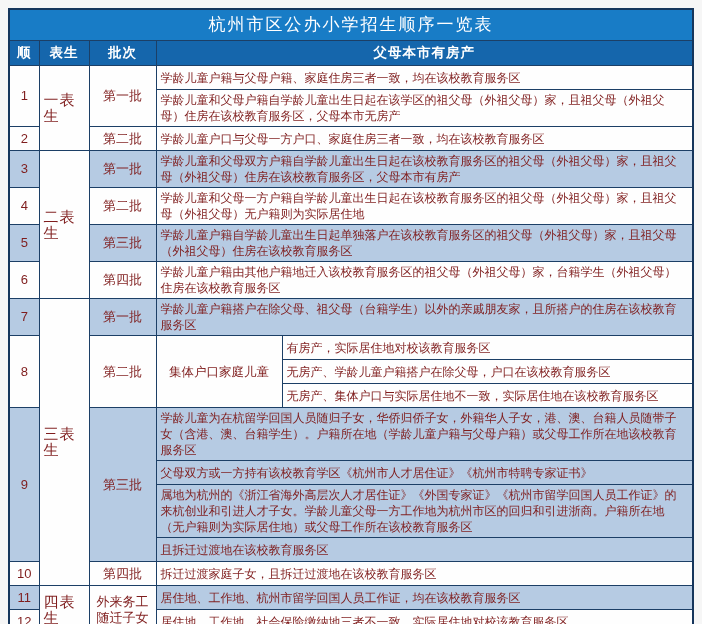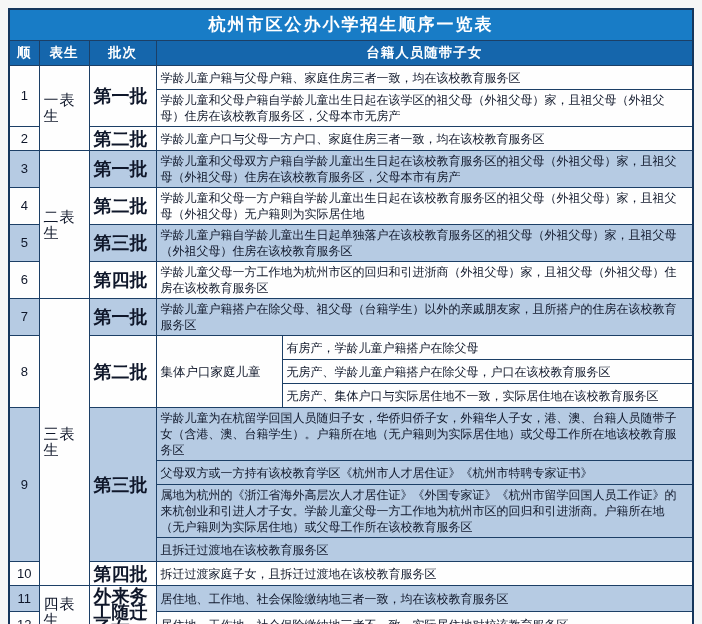--- a/index.html
+++ b/index.html
@@ -15,47 +15,47 @@
     width:686px;
     table-layout:fixed;
     border:2px solid #16365c;
     background:#fff;
   }
   td,th{
     border:1px solid #1c3f66;
     font-size:12px;
     line-height:16px;
     padding:2px 4px;
-    color:#0f172a;
+    color:#7f1d1d;
     background:#fefefe;
     vertical-align:middle;
     word-break:break-all;
   }
   tr.title-row td{
     background:#187cc6;
     color:#ffffff;
     font-size:17px;
-    font-weight:bold;
+    font-weight:normal;
     text-align:center;
     height:26px;
     letter-spacing:2px;
   }
   tr.colhead td{
     background:#1566ac;
     color:#ffffff;
     font-weight:bold;
     text-align:center;
     font-size:13.5px;
     height:20px;
     letter-spacing:1px;
   }
   .c-order{text-align:center;font-size:13px;}
   .c-cat{text-align:left;font-size:15px;letter-spacing:1px;}
-  .c-batch{font-size:18px;font-weight:bold;}
-  .c-group{font-size:12.5px;}
+  .c-batch{text-align:center;font-size:13px;}
+  .c-group{text-align:center;font-size:12.5px;}
   .blue{background:#b6cbe3;}
   .h1line{height:19px;}
 </style>
 </head>
 <body>
 
 <div class="page">
   <table class="admission">
     <colgroup>
       <col style="width:30px">
@@ -67,21 +67,21 @@
 
     <tbody>
         <tr class="title-row">
       <td colspan="5">杭州市区公办小学招生顺序一览表</td>
     </tr>
 
     <tr class="colhead">
       <td>顺</td>
       <td>表生</td>
       <td>批次</td>
-      <td colspan="2">台籍人员随带子女</td>
+      <td colspan="2">父母本市有房产</td>
     </tr>
 
     <tr>
       <td class="c-order" rowspan="2">1</td>
       <td class="c-cat" rowspan="3">一表生</td>
       <td class="c-batch" rowspan="2">第一批</td>
       <td colspan="2" class="h1line">学龄儿童户籍与父母户籍、家庭住房三者一致，均在该校教育服务区</td>
     </tr>
     <tr>
       <td colspan="2">学龄儿童和父母户籍自学龄儿童出生日起在该学区的祖父母（外祖父母）家，且祖父母（外祖父母）住房在该校教育服务区，父母本市无房产</td>
@@ -108,47 +108,47 @@
 
     <tr>
       <td class="c-order blue">5</td>
       <td class="c-batch blue">第三批</td>
       <td colspan="2" class="blue">学龄儿童户籍自学龄儿童出生日起单独落户在该校教育服务区的祖父母（外祖父母）家，且祖父母（外祖父母）住房在该校教育服务区</td>
     </tr>
 
     <tr>
       <td class="c-order">6</td>
       <td class="c-batch">第四批</td>
-      <td colspan="2">学龄儿童父母一方工作地为杭州市区的回归和引进浙商（外祖父母）家，且祖父母（外祖父母）住房在该校教育服务区</td>
+      <td colspan="2">学龄儿童户籍由其他户籍地迁入该校教育服务区的祖父母（外祖父母）家，台籍学生（外祖父母）住房在该校教育服务区</td>
     </tr>
 
     <tr>
       <td class="c-order blue">7</td>
       <td class="c-cat" rowspan="9">三表生</td>
       <td class="c-batch blue">第一批</td>
       <td colspan="2" class="blue">学龄儿童户籍搭户在除父母、祖父母（台籍学生）以外的亲戚朋友家，且所搭户的住房在该校教育服务区</td>
     </tr>
 
     <tr>
       <td class="c-order" rowspan="3">8</td>
       <td class="c-batch" rowspan="3">第二批</td>
       <td class="c-group" rowspan="3">集体户口家庭儿童</td>
-      <td class="h1line">有房产，学龄儿童户籍搭户在除父母</td>
+      <td class="h1line">有房产，实际居住地对校该教育服务区</td>
     </tr>
     <tr>
       <td class="h1line">无房产、学龄儿童户籍搭户在除父母，户口在该校教育服务区</td>
     </tr>
     <tr>
       <td class="h1line">无房产、集体户口与实际居住地不一致，实际居住地在该校教育服务区</td>
     </tr>
 
     <tr>
       <td class="c-order blue" rowspan="4">9</td>
       <td class="c-batch blue" rowspan="4">第三批</td>
-      <td colspan="2" class="blue">学龄儿童为在杭留学回国人员随归子女，华侨归侨子女，外籍华人子女，港、澳、台籍人员随带子女（含港、澳、台籍学生）。户籍所在地（无户籍则为实际居住地）或父母工作所在地该校教育服务区</td>
+      <td colspan="2" class="blue">学龄儿童为在杭留学回国人员随归子女，华侨归侨子女，外籍华人子女，港、澳、台籍人员随带子女（含港、澳、台籍学生）。户籍所在地（学龄儿童户籍与父母户籍）或父母工作所在地该校教育服务区</td>
     </tr>
     <tr>
       <td colspan="2" class="blue h1line">父母双方或一方持有该校教育学区《杭州市人才居住证》《杭州市特聘专家证书》</td>
     </tr>
     <tr>
       <td colspan="2" class="blue">属地为杭州的《浙江省海外高层次人才居住证》《外国专家证》《杭州市留学回国人员工作证》的来杭创业和引进人才子女。学龄儿童父母一方工作地为杭州市区的回归和引进浙商。户籍所在地（无户籍则为实际居住地）或父母工作所在该校教育服务区</td>
     </tr>
     <tr>
       <td colspan="2" class="blue h1line">且拆迁过渡地在该校教育服务区</td>
     </tr>
@@ -156,21 +156,21 @@
     <tr>
       <td class="c-order">10</td>
       <td class="c-batch">第四批</td>
       <td colspan="2" class="h1line">拆迁过渡家庭子女，且拆迁过渡地在该校教育服务区</td>
     </tr>
 
     <tr>
       <td class="c-order blue">11</td>
       <td class="c-cat" rowspan="2">四表生</td>
       <td class="c-batch" rowspan="2">外来务工随迁子女</td>
-      <td colspan="2" class="blue h1line">居住地、工作地、社会保险缴纳地三者一致，均在该校教育服务区</td>
+      <td colspan="2" class="blue h1line">居住地、工作地、杭州市留学回国人员工作证，均在该校教育服务区</td>
     </tr>
     <tr>
       <td class="c-order">12</td>
       <td colspan="2" class="h1line">居住地、工作地、社会保险缴纳地三者不一致，实际居住地对校该教育服务区</td>
     </tr>
 
   </tbody>
     </table>
 </div>
 

